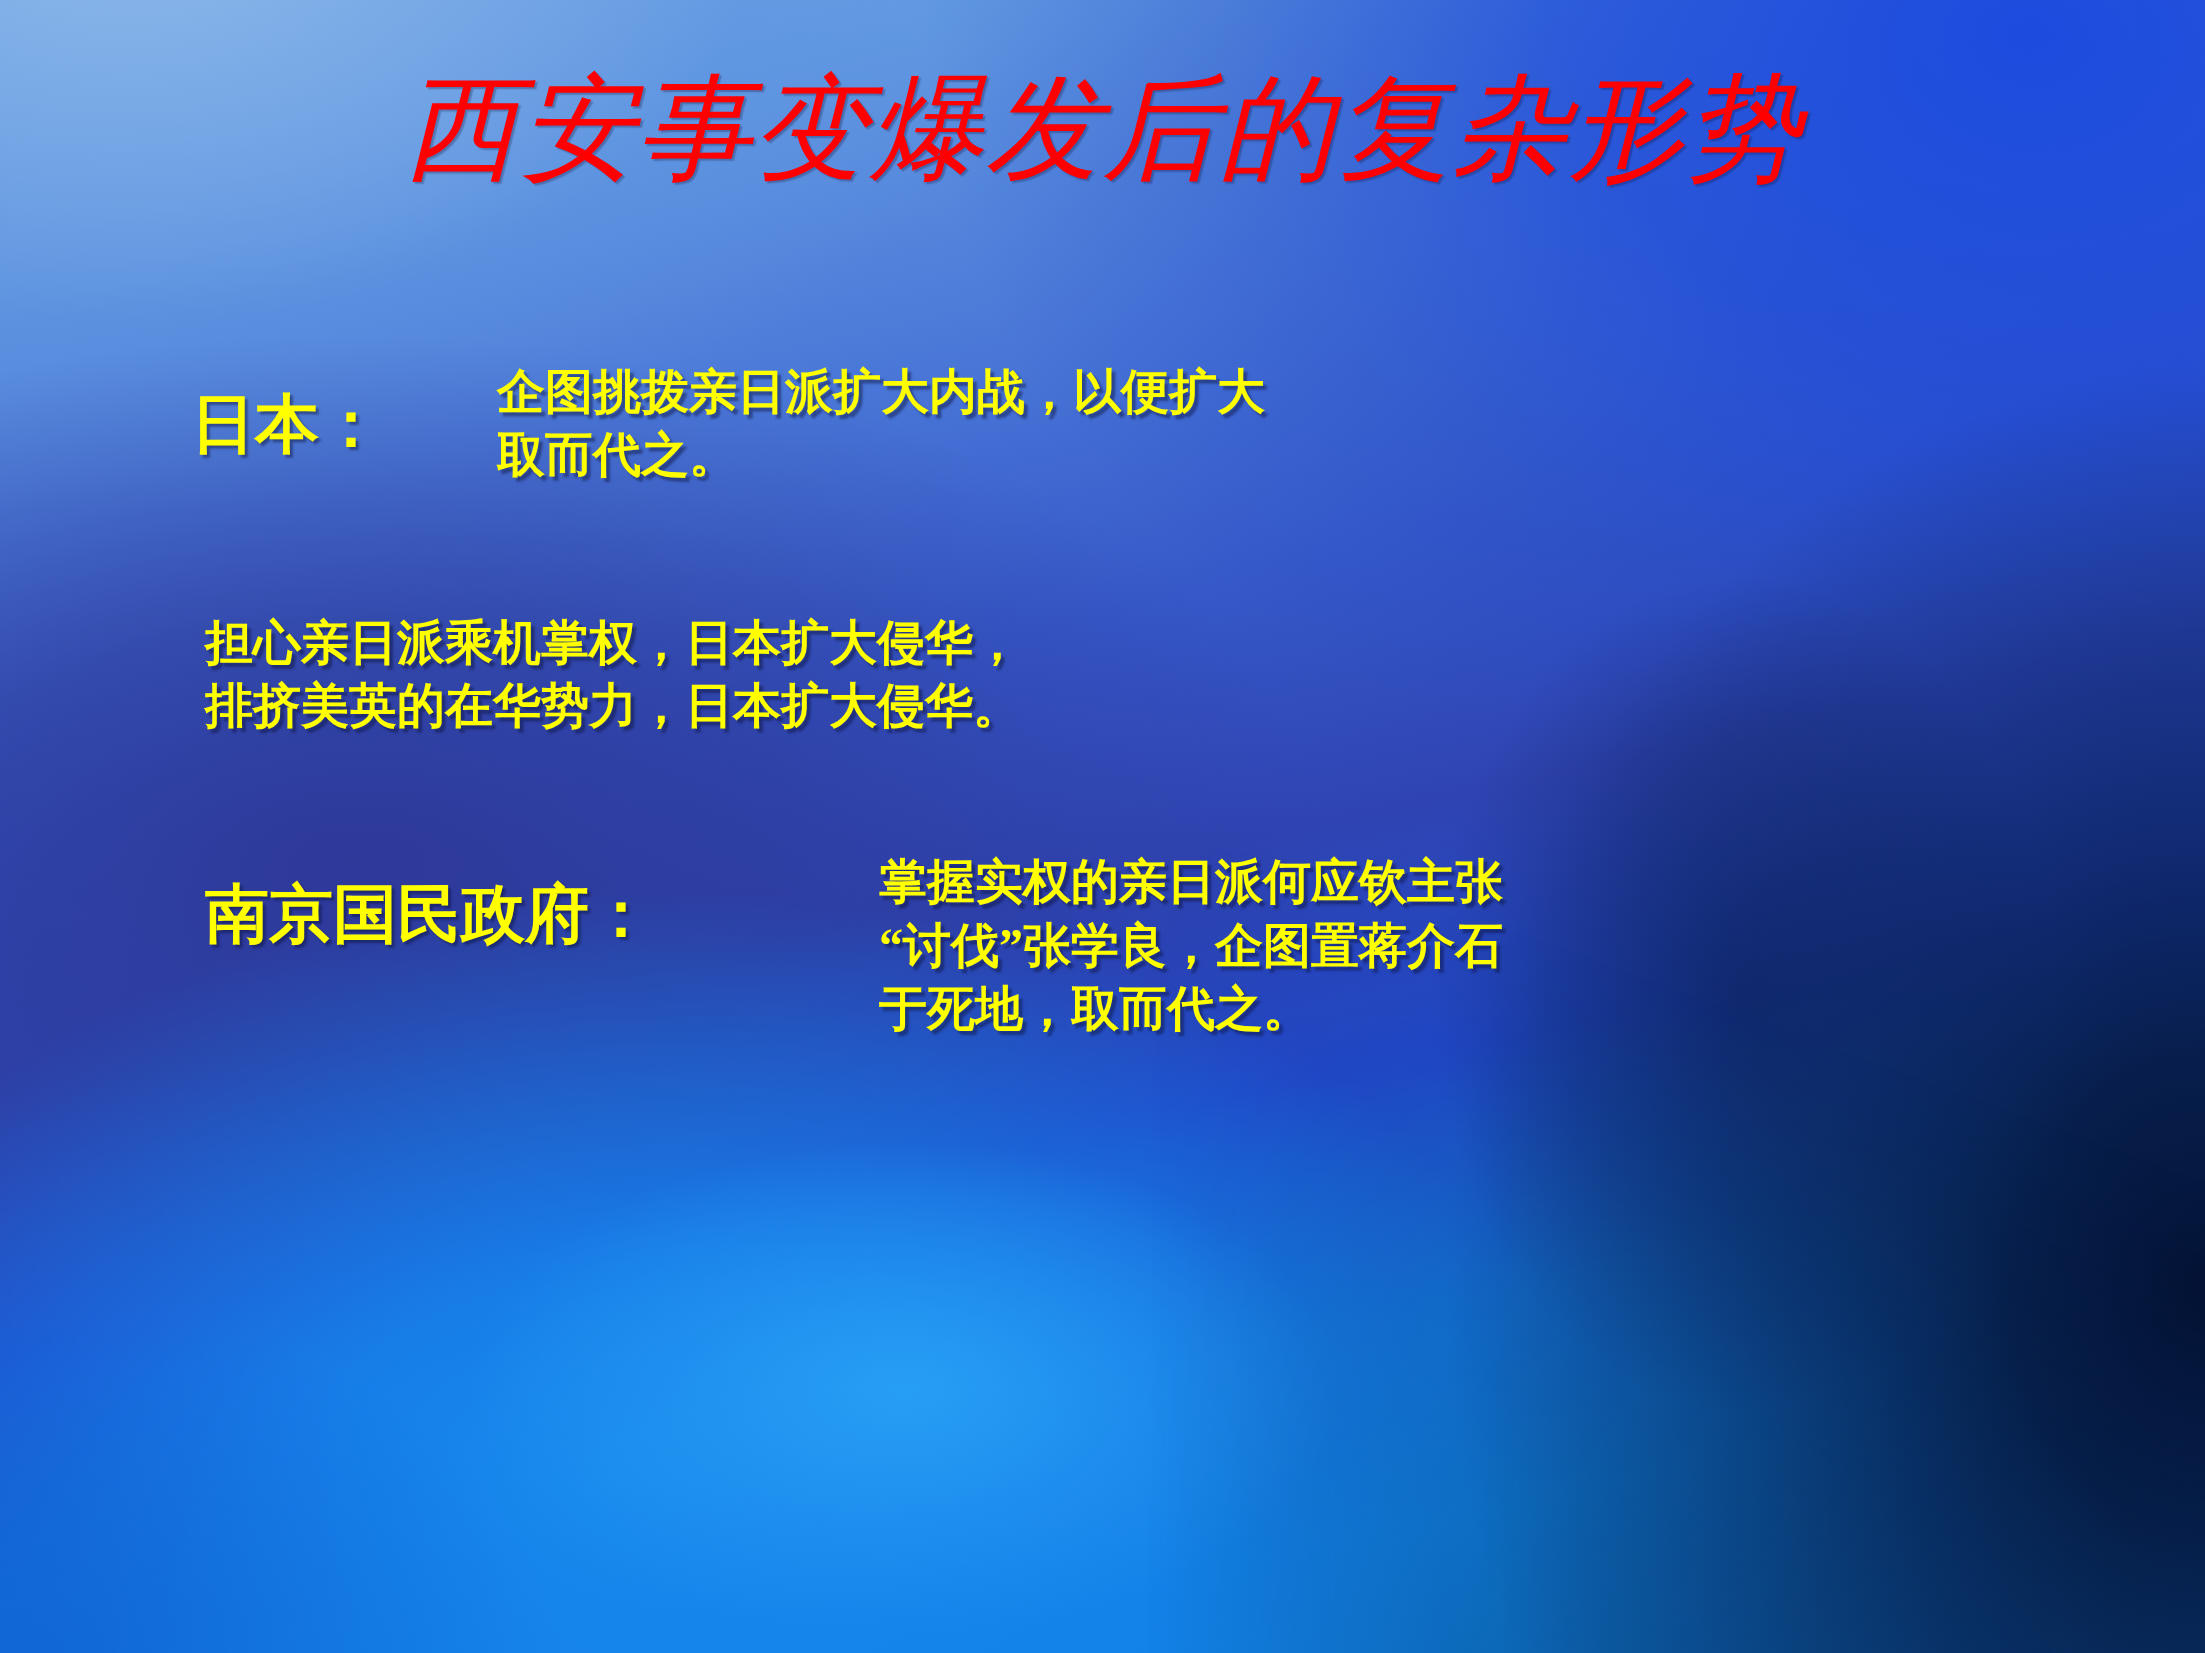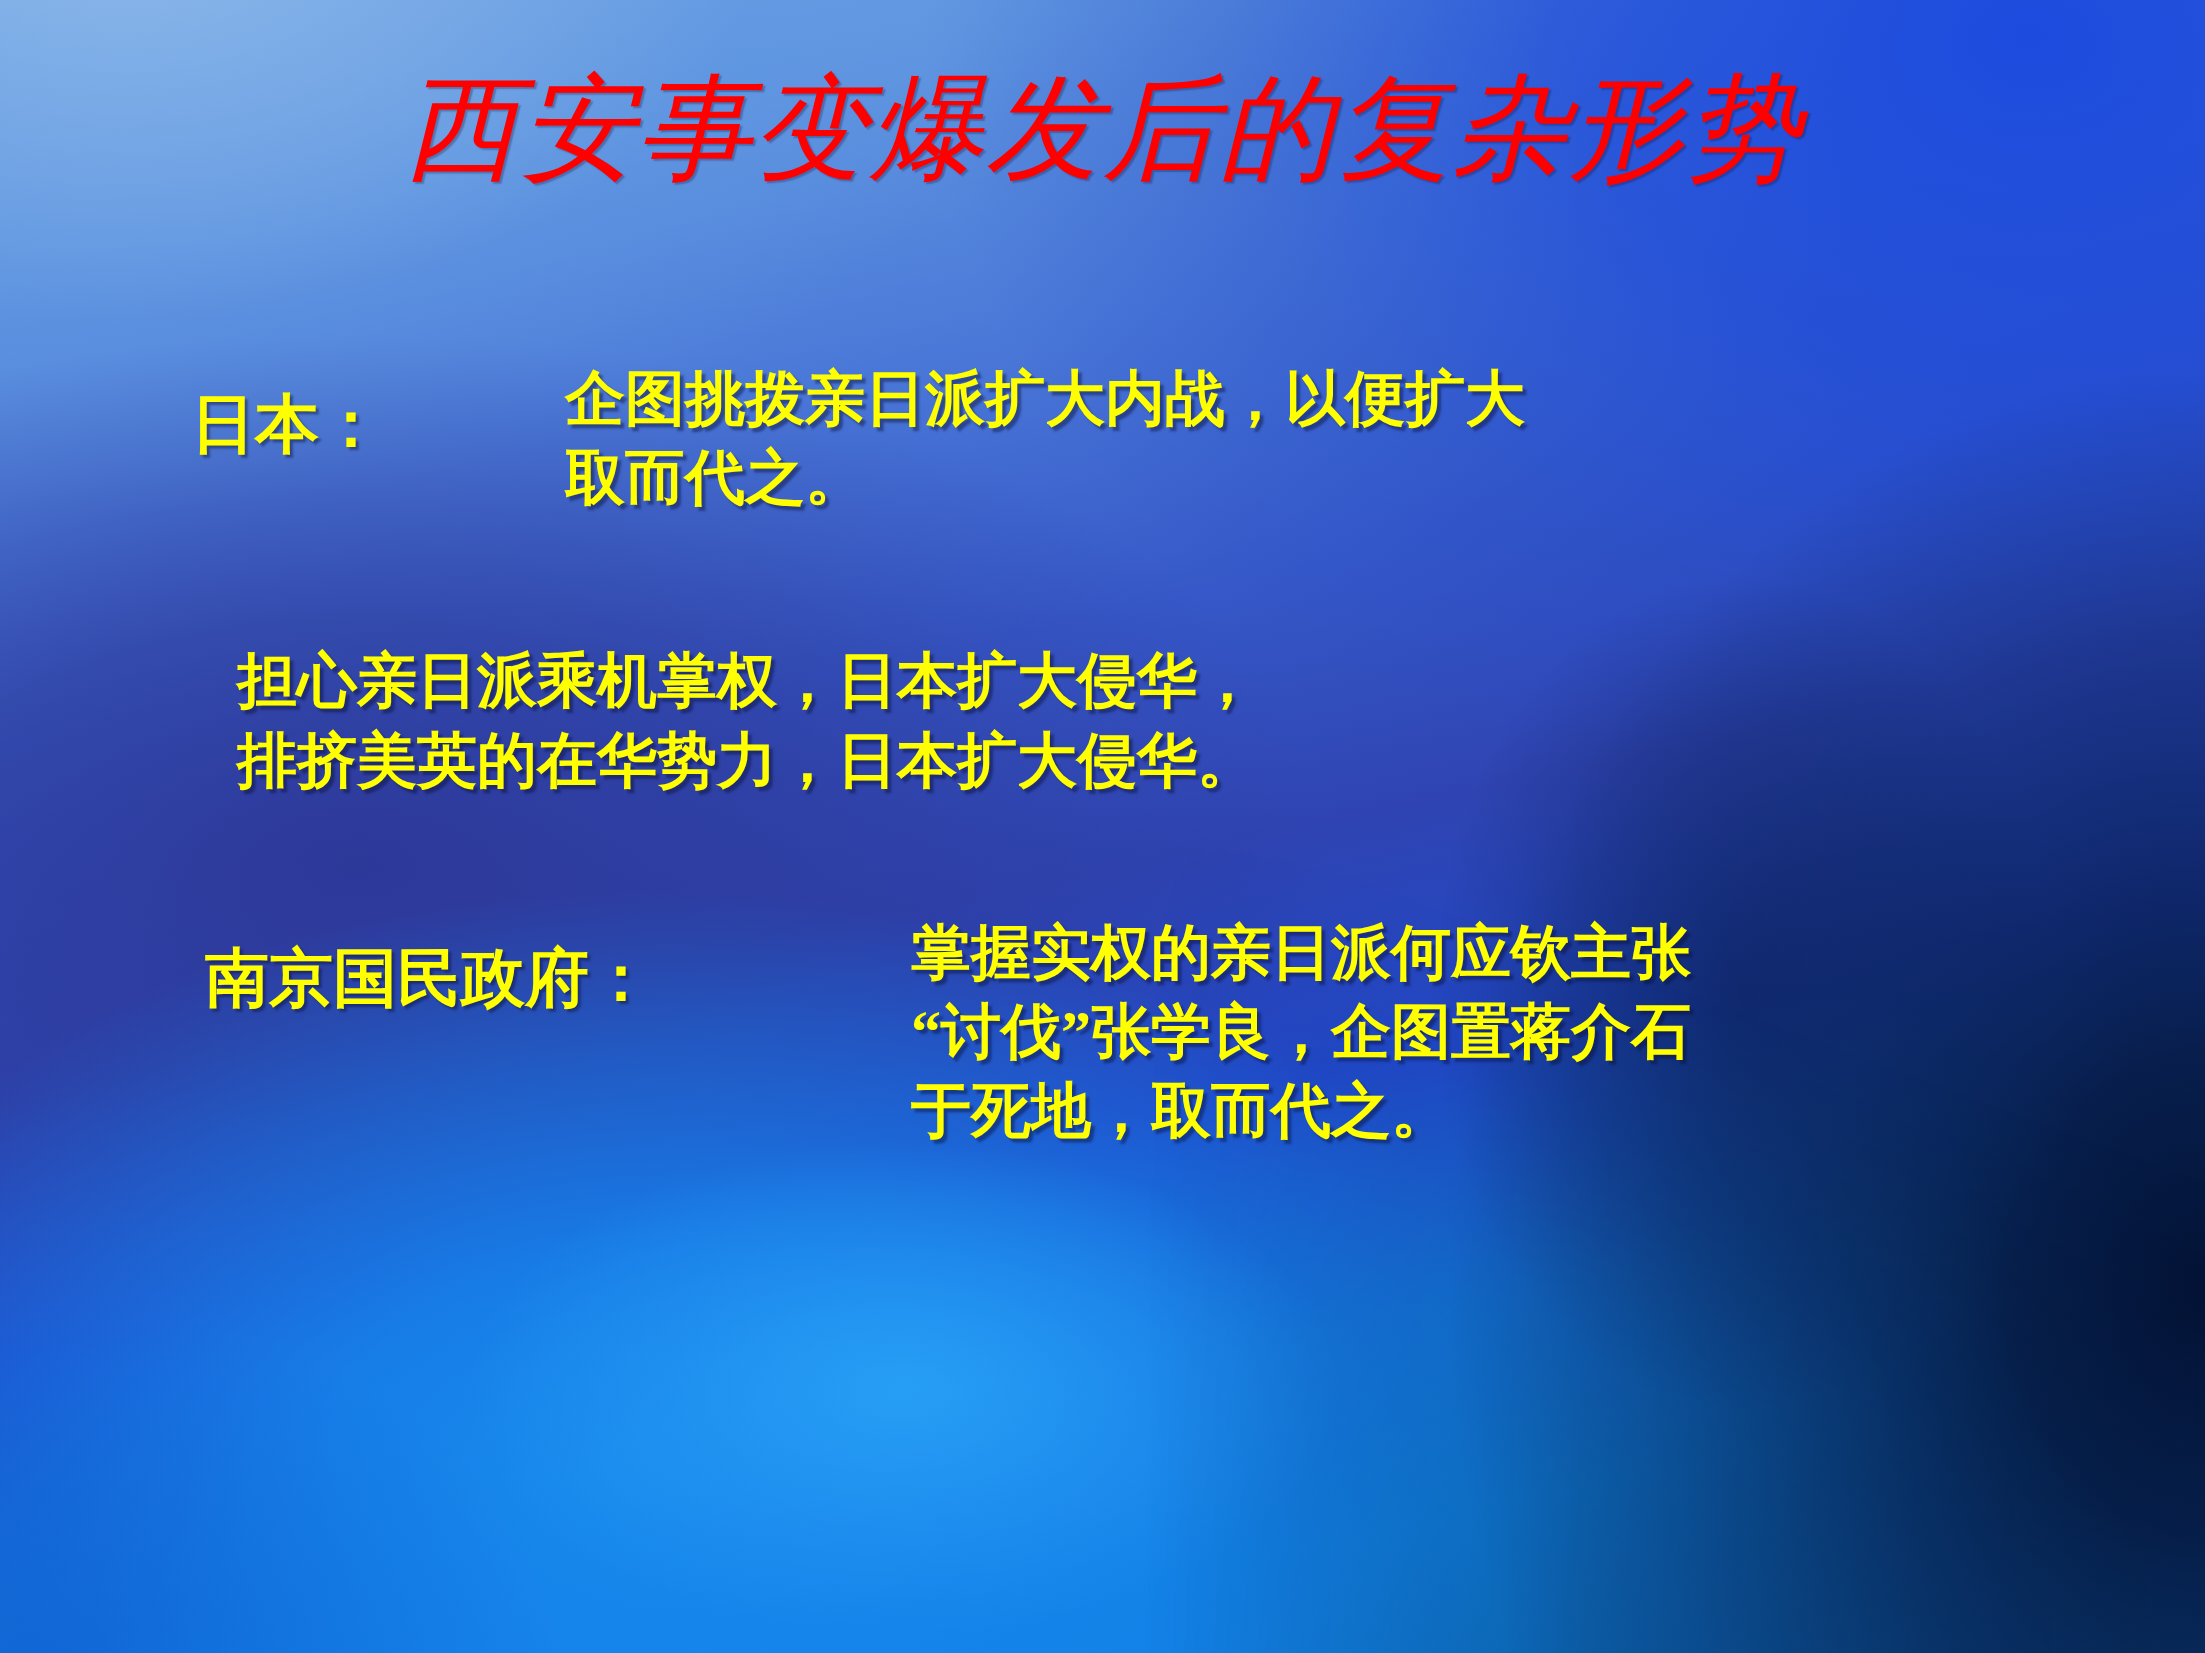--- a/index.html
+++ b/index.html
@@ -172,30 +172,29 @@
     color: #ffff00;
     font-size: 64px;
     line-height: 1.22;
     white-space: nowrap;
     text-shadow: 3.1px 3.1px 2.3px rgba(10,15,55,0.45);
   }
 
   .block-body {
     flex: 0 0 auto;
     color: #ffff00;
-    font-size: 60px;
+    font-size: 48px;
     line-height: 1.32;
     text-shadow: 3.8px 3.8px 2.3px rgba(10,15,55,0.45);
-    margin-left: 32px;
   }
 
   .block-body .line { display: block; white-space: nowrap; }
 
   
-  #block-japan            { margin-left: 191px; gap: 36px; }
+  #block-japan            { margin-left: 191px; }
   #block-japan .block-label { width: 306px; padding-top: 26px; }
 
   #block-usuk             { margin-left: 205px; margin-top: 124px; }
   #block-usuk .block-label  { width: 293px; padding-top: 29px; }
 
   #block-nanjing          { margin-left: 205px; margin-top: 113px; }
   #block-nanjing .block-label { width: 674px; padding-top: 26px; }
 
 </style>
 </head>

